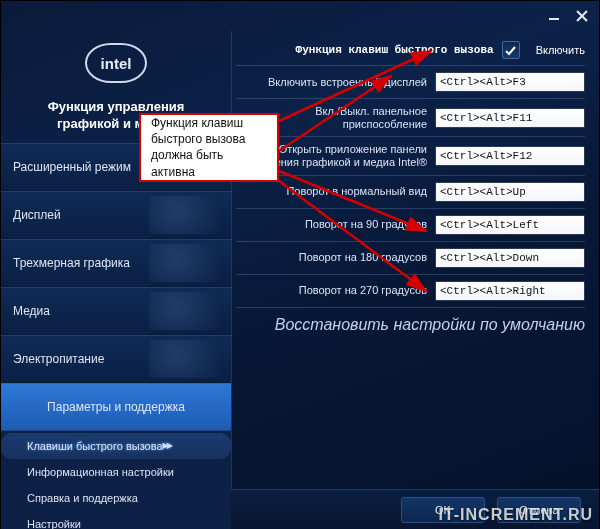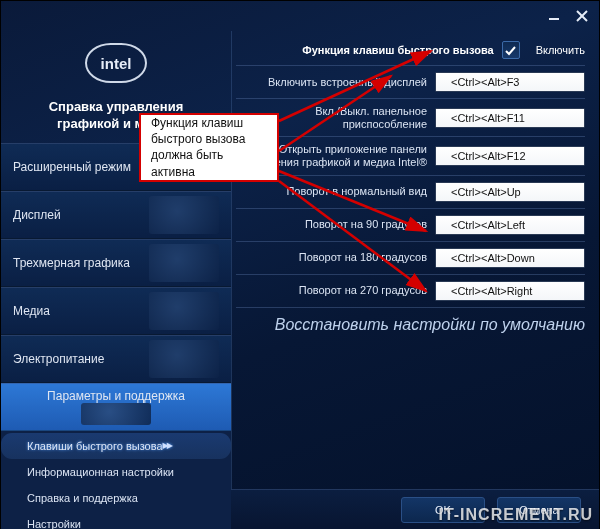--- a/index.html
+++ b/index.html
@@ -38,21 +38,21 @@
     display: flex; align-items: center; justify-content: center;
     color: #e6ecf7; font-size: 15px; font-weight: bold;
   }
   .panel-title {
     text-align: center; font-size: 13px; font-weight: bold;
     color: #fff; margin: 6px 0 10px;
     line-height: 1.3;
   }
 
   .side-cat {
-    height: 48px; padding: 5px 12px;
+    height: 48px; padding: 16px 12px;
     display: flex; align-items: center; justify-content: space-between;
     font-size: 12px; color: #dfe6f2;
     border-top: 1px solid rgba(90,120,170,.35);
     border-bottom: 1px solid rgba(0,0,0,.4);
     background: linear-gradient(#0f2b55, #0a1f44);
     cursor: pointer;
     position: relative;
   }
   .side-cat .thumb {
     width: 70px; height: 38px;
@@ -101,24 +101,24 @@
     font-size: 11px;
     color: #dbe4f3;
     line-height: 1.15;
   }
   .row .field {
     width: 150px; height: 20px;
     background: linear-gradient(#fff,#f4f6f9);
     border: 1px solid #2a3a55;
     border-radius: 1px;
     font-size: 11px; color: #111;
-    padding: 0 15px;
-    display: flex; align-items: center;
-  }
-  .row.header .lbl { font-weight: bold; color: #fff; }
+    padding: 0 4px;
+    display: flex; align-items: center; font-family: Liberation Mono, monospace;
+  }
+  .row.header .lbl { font-weight: bold; color: #fff; font-family: Liberation Mono, monospace; }
   .enable-box {
     display: flex; align-items: center; gap: 16px;
     color: #fff; font-size: 11px;
   }
   .chk {
     width: 18px; height: 18px;
     border: 1px solid #3b6aa8;
     border-radius: 2px;
     background: linear-gradient(#0e2a52,#16386a);
     display: flex; align-items: center; justify-content: center;
@@ -200,21 +200,21 @@
           <line x1="11" y1="1" x2="1" y2="11" stroke="#e6ecf7" stroke-width="2"></line>
         </svg>
     </span>
   </div>
 
   <div class="content">
 
     <div class="sidebar">
       <div class="logo">intel</div>
       <div class="panel-title">
-        <span>Справка управления</span><br>
+        <span>Функция управления</span><br>
         <span>графикой и медиа</span>
       </div>
 
       <div class="side-cat">
         <span>Расширенный режим</span>
         <span class="chev">▶▶</span>
       </div>
       <div class="side-cat">
         <span>Дисплей</span>
         <span class="thumb"></span>

